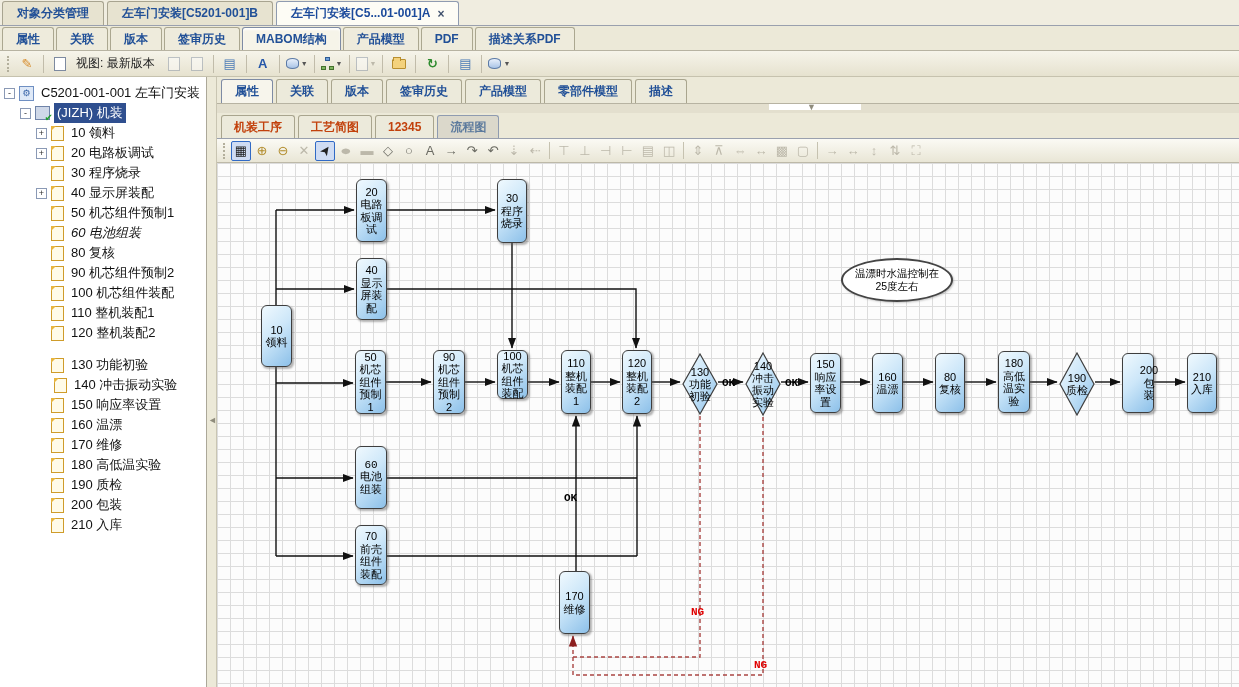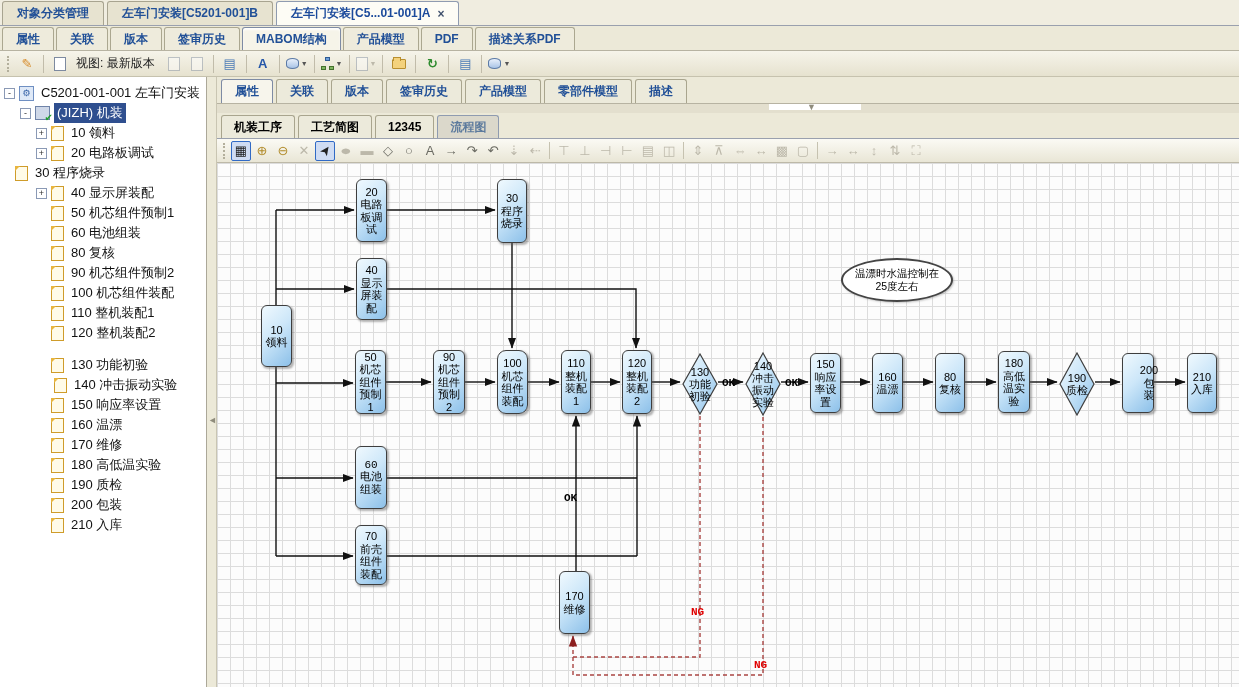--- a/index.html
+++ b/index.html
@@ -68,21 +68,21 @@
     background:#eceadb; border:1px solid #a9a58e; border-bottom:none; border-radius:3px 3px 0 0;
     color:#215097; font-weight:bold; }
   .ptab.active { background:#f7f5ec; border-color:#7e8ba4; }
   #panel-collapse { height:9px; background:#e3dfce; position:relative; }
   #panel-collapse .bar { position:absolute; left:552px; top:0; width:92px; height:6px; background:#fff; }
   #panel-collapse .tri { position:absolute; left:590px; top:-2px; color:#8f8c7c; font-size:9px; }
 
   #sub-tabbar { height:26px; display:flex; align-items:flex-end; padding-left:4px; border-bottom:1px solid #9aa0ae; background:#ece9d8; }
   .stab { height:23px; margin-right:3px; padding:0 12px; display:flex; align-items:center;
     background:#eceadb; border:1px solid #a9a58e; border-bottom:none; border-radius:3px 3px 0 0;
-    color:#000000; font-weight:bold; }
+    color:#c2410c; font-weight:bold; }
   .stab.active { background:#dbd8cb; border-color:#8f9bb0; color:#5c7a9d; }
 
   #flow-toolbar { height:24px; background:linear-gradient(#fbfaf4,#e9e6d6); border-bottom:1px solid #bdb9a8;
     display:flex; align-items:center; padding:0 3px; gap:1px; }
   .fbtn { width:20px; height:20px; display:flex; align-items:center; justify-content:center; font-size:13px; color:#6b6b63; border:1px solid transparent; border-radius:2px; }
   .fbtn.sel { border:1px solid #316ac5; background:#cfdcf3; color:#222; }
   .fbtn.dis { color:#bcb8aa; }
   .fbtn .rot { display:inline-block; transform:rotate(-55deg); }
   .fbtn .wide { display:inline-block; transform:scaleX(1.55); }
   .fsep { width:1px; height:17px; background:#c6c2b0; margin:0 3px; }
@@ -223,36 +223,36 @@
       <div class="trow" style="padding-left: 36px;">
         <span class="texp">+</span>
         <span class="ticon icon-doc"></span>
         <span class="tlabel">10 领料</span>
       </div>
       <div class="trow" style="padding-left: 36px;">
         <span class="texp">+</span>
         <span class="ticon icon-doc"></span>
         <span class="tlabel">20 电路板调试</span>
       </div>
-      <div class="trow" style="">
+      <div class="trow" style="padding-left: 36px;">
         <span class="texp none"></span>
         <span class="ticon icon-doc"></span>
         <span class="tlabel">30 程序烧录</span>
       </div>
       <div class="trow" style="padding-left: 36px;">
         <span class="texp">+</span>
         <span class="ticon icon-doc"></span>
         <span class="tlabel">40 显示屏装配</span>
       </div>
       <div class="trow" style="padding-left: 36px;">
         <span class="texp none"></span>
         <span class="ticon icon-doc"></span>
         <span class="tlabel">50 机芯组件预制1</span>
       </div>
-      <div class="trow" style="padding-left: 36px;">
+      <div class="trow" style="padding-left: 36px; font-style: italic;">
         <span class="texp none"></span>
         <span class="ticon icon-doc"></span>
         <span class="tlabel">60 电池组装</span>
       </div>
       <div class="trow" style="padding-left: 36px;">
         <span class="texp none"></span>
         <span class="ticon icon-doc"></span>
         <span class="tlabel">80 复核</span>
       </div>
       <div class="trow" style="padding-left: 36px;">
@@ -533,21 +533,21 @@
           <div class="fnode" style="left: 138px; top: 187px; width: 31px; height: 64px;">50
 机芯
 组件
 预制
 1</div>
           <div class="fnode" style="left: 216px; top: 187px; width: 32px; height: 64px;">90
 机芯
 组件
 预制
 2</div>
-          <div class="fnode" style="left: 280px; top: 187px; width: 31px; height: 64px; border-radius: 9px;">100
+          <div class="fnode" style="left: 280px; top: 187px; width: 31px; height: 49px;">100
 机芯
 组件
 装配</div>
           <div class="fnode" style="left: 344px; top: 187px; width: 30px; height: 64px;">110
 整机
 装配
 1</div>
           <div class="fnode" style="left: 405px; top: 187px; width: 30px; height: 64px;">120
 整机
 装配

